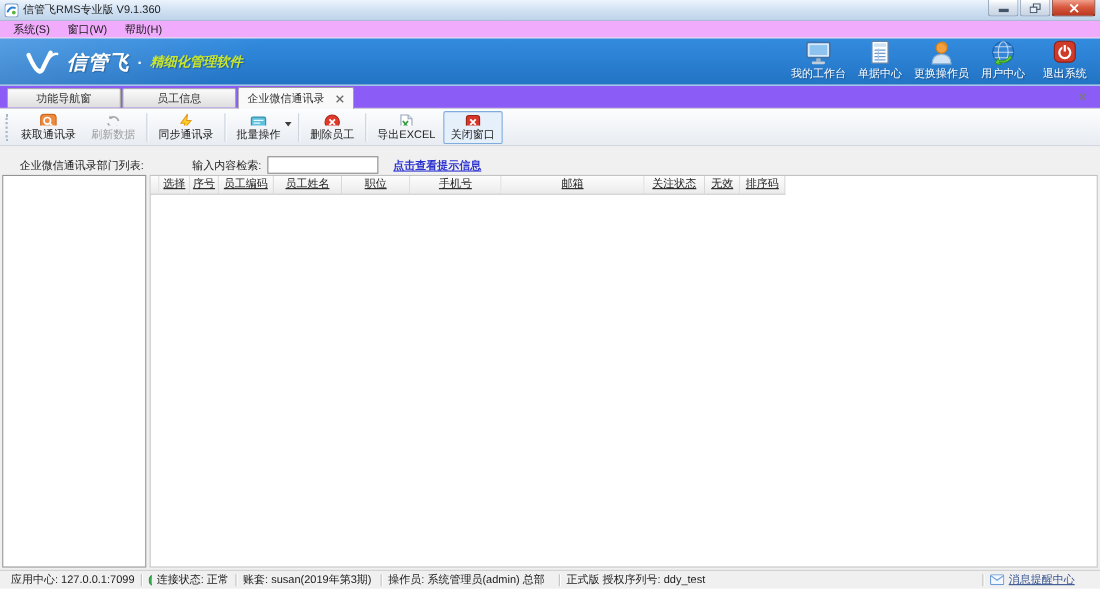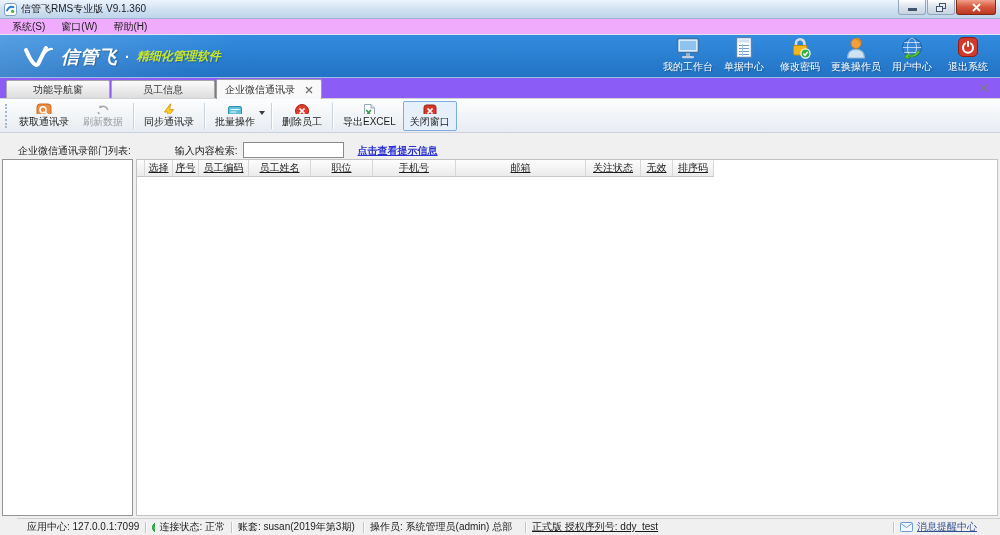--- a/index.html
+++ b/index.html
@@ -114,31 +114,31 @@
   .th {
     height:17px; line-height:16px; font-size:10px; text-align:center; color:#1c1c1c;
     background:linear-gradient(#fdfdfd,#ebebeb);
     border-right:1px solid #d8d8d8; border-bottom:1px solid #c6c6c6;
     overflow:hidden; white-space:nowrap; cursor:pointer;text-decoration:underline;
   }
   .th.blank { cursor:default; }
 
   
   .statusbar {
-    position:absolute; bottom:0; left:17px; right:0; height:17px;
+    position:absolute; bottom:0; left:0; right:0; height:17px;
     background:#f0f0f0; border-top:1px solid #cfcfcf;
     display:flex; align-items:center; font-size:10px;
   }
   .seg { display:flex; align-items:center; gap:4px; padding:0 6px; white-space:nowrap; overflow:hidden; }
   .sdiv { width:1px; height:11px; background:#c3c3c3; box-shadow:1px 0 0 #fff; }
   .seg.s1 { width:128px; }
   .seg.s2 { width:85px; }
   .seg.s3 { width:131px; }
   .seg.s4 { width:161px; }
-  .seg.s5 { flex:1;text-decoration:underline; }
+  .seg.s5 { flex:1; }
   .seg.s6 { width:106px; }
   .msg-link { color:#33518f; text-decoration:underline; cursor:pointer; }
 </style>
 </head>
 <body>
 
 <div class="titlebar">
   <span>
     <svg width="13" height="13">
         <rect x="0.5" y="0.5" width="12" height="12" rx="2.5" fill="#fff" stroke="#7ea0c8"></rect>
@@ -195,29 +195,20 @@
       <span class="b-label">我的工作台</span>
     </div>
     <div class="b-action">
       <svg width="26" height="23">
           <rect x="5.5" y="1.5" width="15" height="20" rx="1" fill="#fdfdfd" stroke="#5a85b5" stroke-width="1.4"></rect>
           <rect x="7.5" y="3.5" width="11" height="3" fill="#cfe2f5"></rect>
           <path d="M8 9.5 h10 M8 12.5 h10 M8 15.5 h10 M8 18.5 h10" stroke="#6f9cd0" stroke-width="1.2"></path>
           <path d="M11.5 8 v12" stroke="#a9c6e6" stroke-width="1"></path>
         </svg>
       <span class="b-label">单据中心</span>
-    </div>
-    <div class="b-action">
-      <svg width="26" height="23">
-          <path d="M9 10 V7.5 a4.2 4.2 0 0 1 8.4 0 V10" fill="none" stroke="#d9dde2" stroke-width="2.6"></path>
-          <rect x="6.5" y="9.5" width="13.5" height="9.5" rx="1.5" fill="#f3b71c" stroke="#bf8e08"></rect>
-          <circle cx="18.5" cy="17.5" r="4.6" fill="#35ae44" stroke="#ffffff" stroke-width="1.2"></circle>
-          <path d="M16.4 17.5 l1.6 1.8 l2.7 -3.4" fill="none" stroke="#ffffff" stroke-width="1.5"></path>
-        </svg>
-      <span class="b-label">修改密码</span>
     </div>
     <div class="b-action">
       <svg width="26" height="23">
           <circle cx="13" cy="7.5" r="5" fill="#f2a03d" stroke="#cd7d1d" stroke-width="1"></circle>
           <path d="M13 2.8 a4.7 4.7 0 0 1 4.6 4" fill="none" stroke="#d98a22" stroke-width="2"></path>
           <path d="M4.5 22 Q4.5 13.5 13 13.5 Q21.5 13.5 21.5 22 Z" fill="#cfe3f4" stroke="#8fb4d6" stroke-width="1.2"></path>
         </svg>
       <span class="b-label">更换操作员</span>
     </div>
     <div class="b-action">

